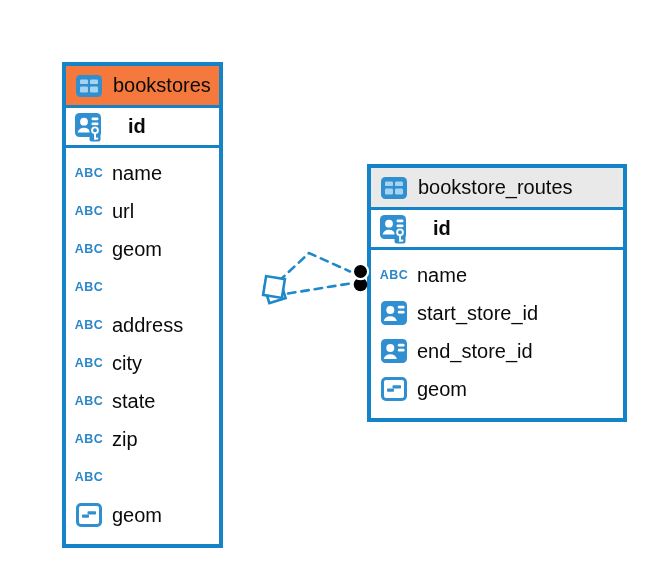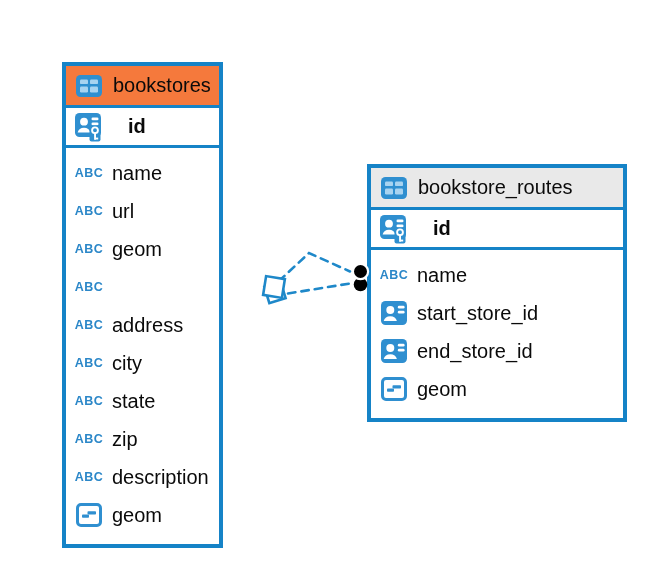--- a/index.html
+++ b/index.html
@@ -165,21 +165,20 @@
       <div class="field-row">
         <span class="icon-cell">
             <span class="abc">ABC</span>
           </span>
         <span class="label-text">zip</span>
       </div>
       <div class="field-row">
         <span class="icon-cell">
             <span class="abc">ABC</span>
           </span>
-        <span class="label-text">description</span>
       </div>
       <div class="field-row">
         <span class="icon-cell">
           <svg width="26" height="24">
               <use href="#def-geom-icon"></use>
             </svg>
         </span>
         <span class="label-text">geom</span>
       </div>
     </div>

